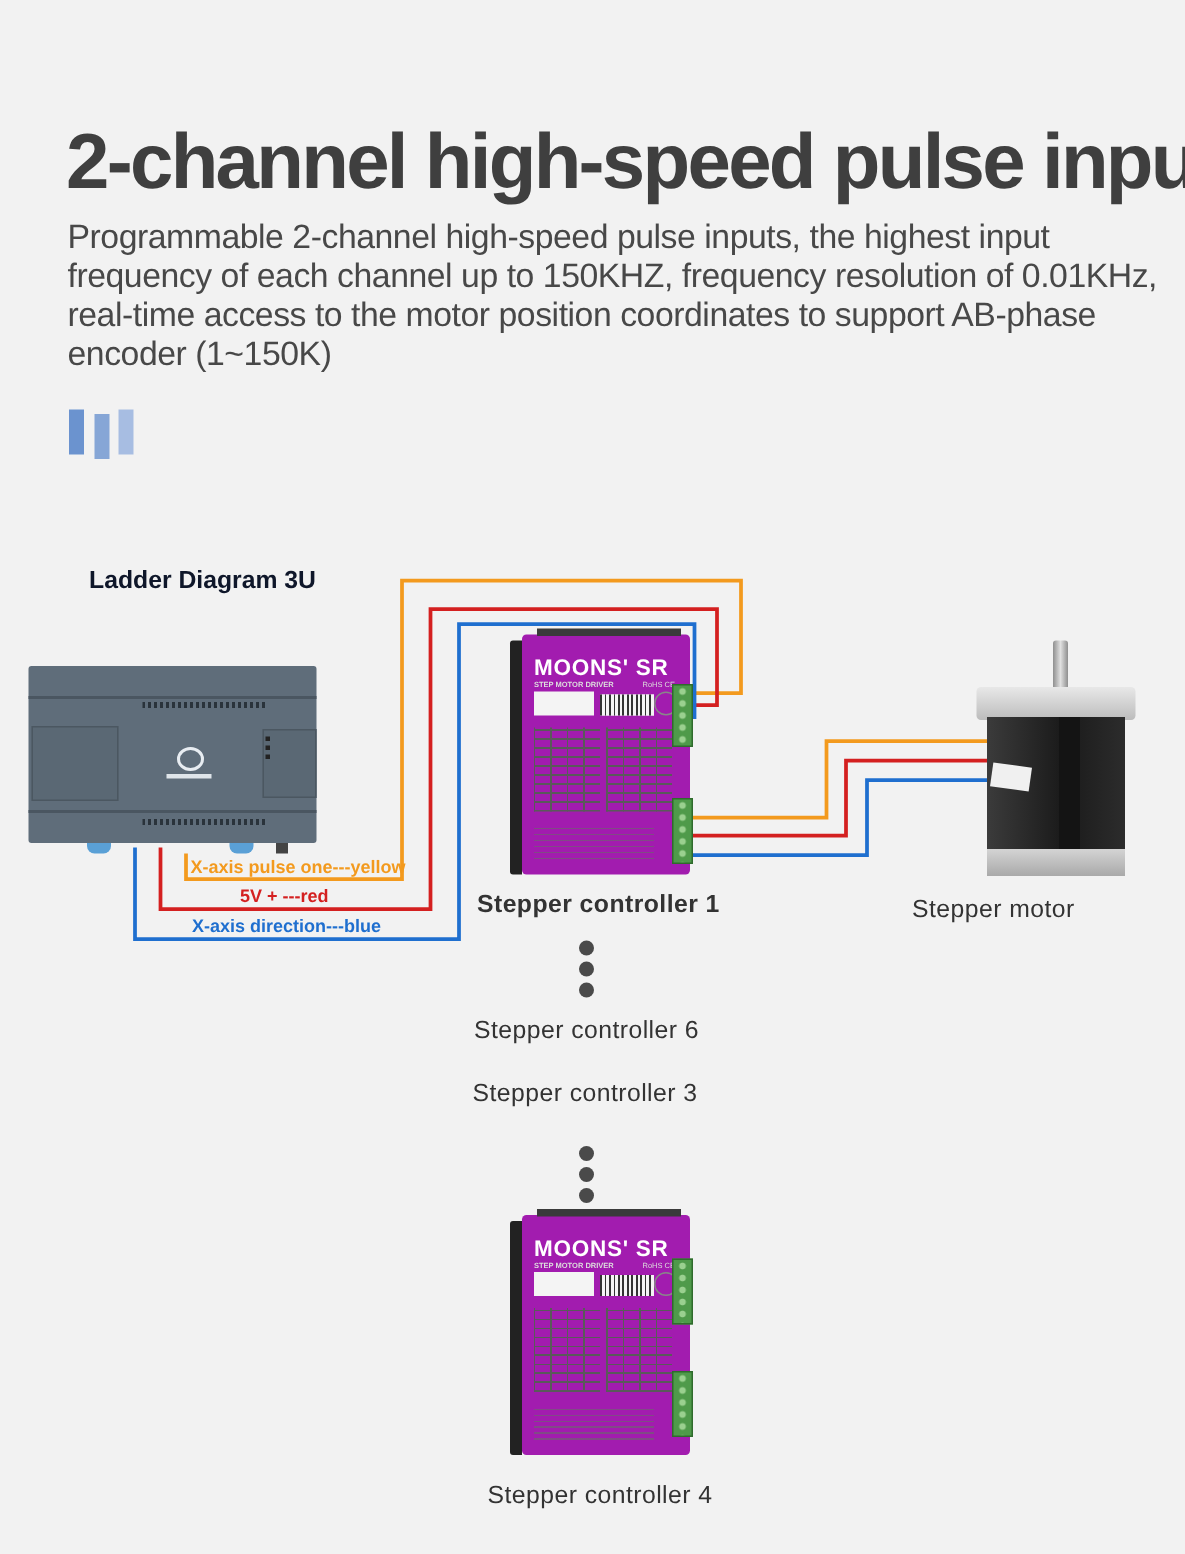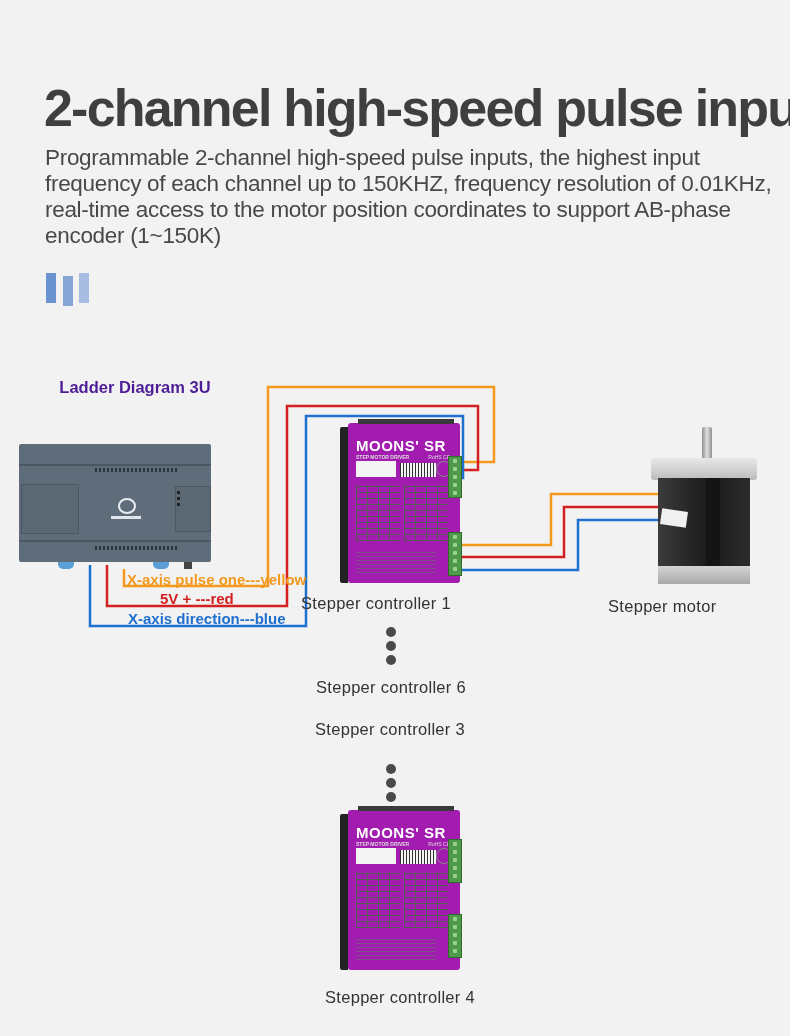--- a/index.html
+++ b/index.html
@@ -15,23 +15,23 @@
   .desc {
     position: absolute; left: 45px; top: 145px; width: 730px; margin: 0;
     font-size: 22.5px; line-height: 26px; color: #484848; letter-spacing: -0.3px;
   }
   .bars { position: absolute; left: 46px; top: 272px; width: 50px; height: 34px; }
   .bars span { position: absolute; width: 10px; }
   .b1 { left: 0; top: 1px; height: 30px; background: #6b93cf; }
   .b2 { left: 17px; top: 4px; height: 30px; background: #86a6d6; }
   .b3 { left: 33px; top: 1px; height: 30px; background: #a7bde2; }
 
-  .label-dark { position: absolute; font-weight: bold; font-size: 16.5px; color: #4c1d95; text-align: center; line-height: 22px; }
+  .label-dark { position: absolute; font-weight: bold; font-size: 16.5px; color: #0f172a; text-align: center; line-height: 22px; }
   .label-plain { position: absolute; font-size: 16.5px; color: #333; white-space: nowrap; letter-spacing: 0.3px; }
-  .wire-label { position: absolute; font-weight: bold; font-size: 15px; white-space: nowrap; }
+  .wire-label { position: absolute; font-weight: bold; font-size: 12px; white-space: nowrap; }
 
   
   .plc { position: absolute; left: 19px; top: 444px; width: 192px; height: 118px; background: #5f6d7a; border-radius: 2px; }
   .plc .rail-top { position: absolute; left: 0; right: 0; top: 20px; height: 2px; background: #4a5661; }
   .plc .rail-bot { position: absolute; left: 0; right: 0; bottom: 20px; height: 2px; background: #4a5661; }
   .plc .cover-l { position: absolute; left: 2px; top: 40px; width: 56px; height: 48px; background: #5a6874; border: 1px solid #4b5761; }
   .plc .cover-r { position: absolute; right: 0; top: 42px; width: 34px; height: 44px; background: #5a6874; border: 1px solid #4b5761; }
   .plc .leds-top, .plc .leds-bot { position: absolute; left: 76px; height: 4px; width: 82px;
      background: repeating-linear-gradient(90deg, #2a333b 0 2px, transparent 2px 4px); }
   .plc .leds-top { top: 24px; } .plc .leds-bot { top: 102px; }
@@ -129,21 +129,21 @@
   <div class="rohs">RoHS CE</div>
   <div class="sticker"></div>
     <div class="barcode"></div>
   <div class="dial"></div>
   <div class="table t1"></div>
     <div class="table t2"></div>
     <div class="leds"></div>
 </div>
 <div class="term" style="left:448px; top:456px; height:40px;"></div>
 <div class="term" style="left:448px; top:532px; height:42px;"></div>
-<div class="label-plain" style="left:301px; top:594px;">Stepper controller 1</div>
+<div class="label-plain" style="left:318px; top:594px;font-weight:bold;">Stepper controller 1</div>
 
 <div>
   <div class="motor-shaft"></div>
   <div class="motor-flange"></div>
   <div class="motor-body"></div>
   <div class="motor-notch"></div>
   <div class="motor-label"></div>
   <div class="motor-base"></div>
 </div>
 <div class="label-plain" style="left:608px; top:597px;">Stepper motor</div>

